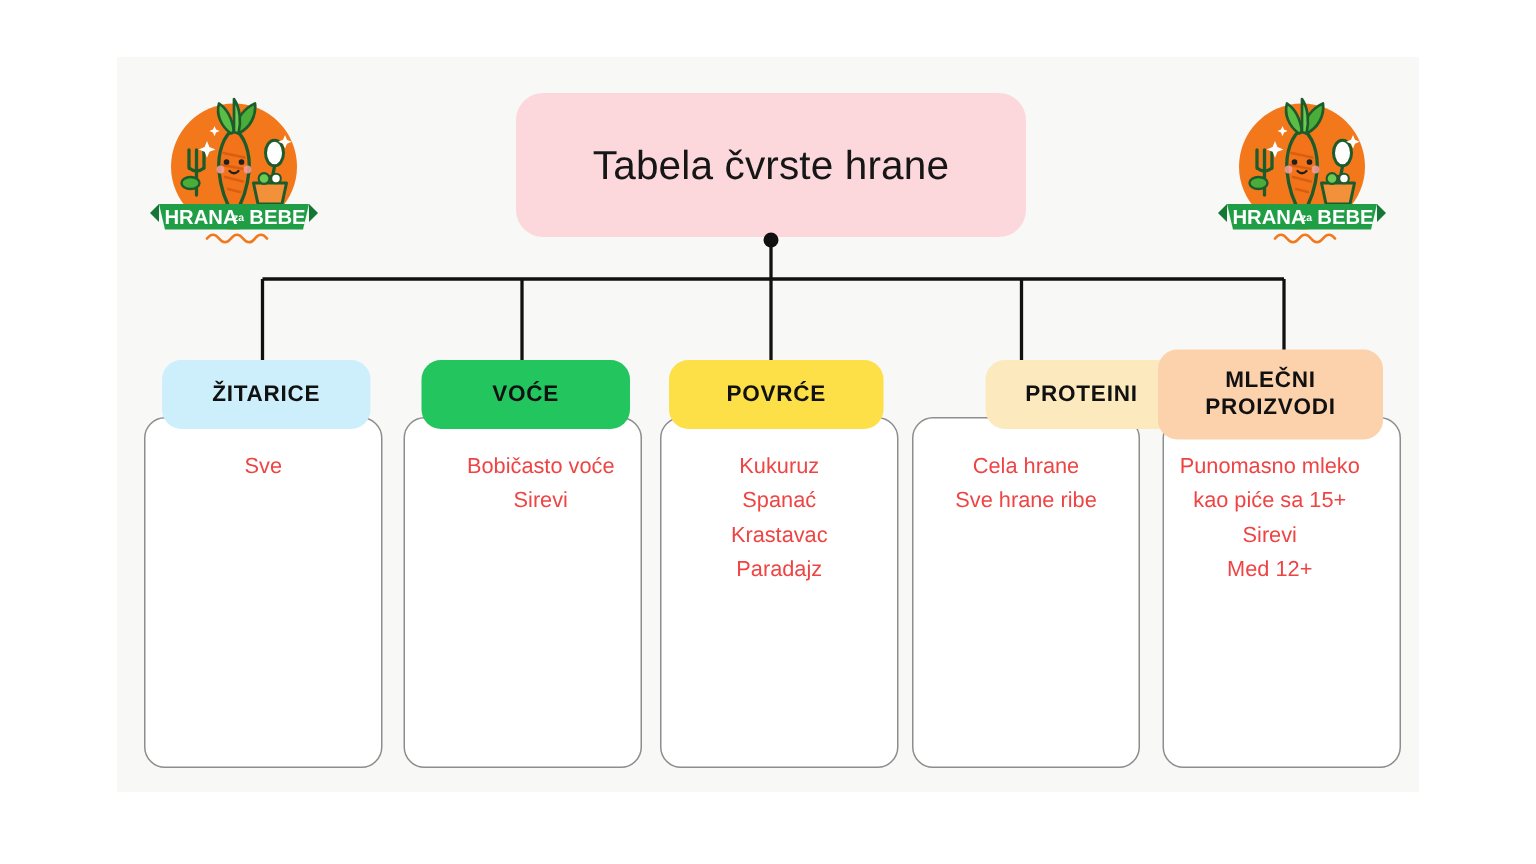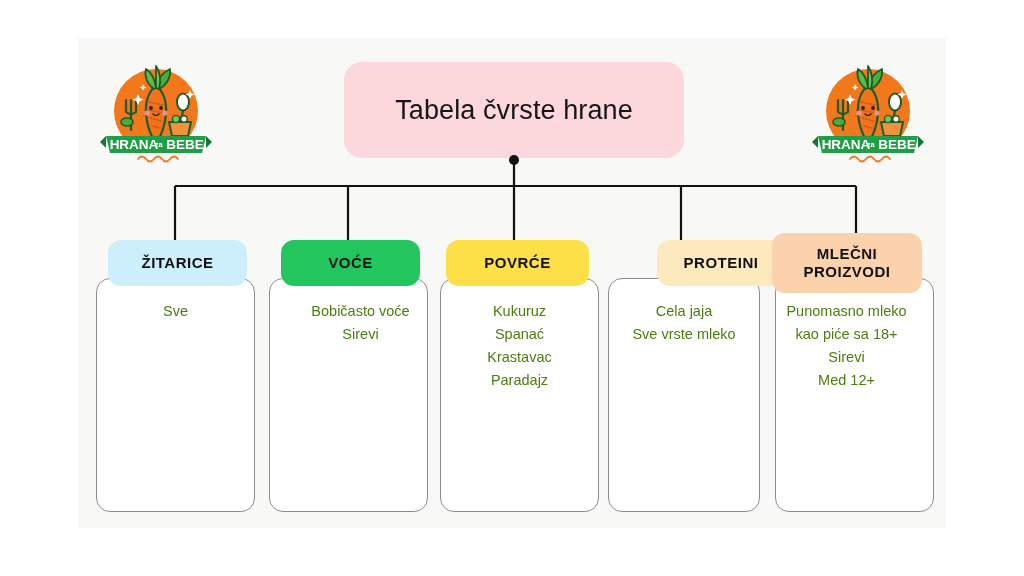--- a/index.html
+++ b/index.html
@@ -53,21 +53,21 @@
   .chip-label{
     font-size:15px;font-weight:bold;color:#111111;letter-spacing:.5px;
     line-height:1.18;text-align:center;white-space:nowrap;
   }
   .body-text{
     position:absolute;top:300px;
     display:flex;flex-direction:column;align-items:center;gap:1px;
     box-sizing:border-box;
   }
   .body-line{
-    font-size:14.5px;color:#4d7c0f;line-height:1.52;text-align:center;
+    font-size:14.5px;color:#ef4444;line-height:1.52;text-align:center;
     white-space:nowrap;
   }
 </style>
 </head>
 <body>
 
 <div id="stage">
 
   <div class="panel"></div>
 
@@ -226,24 +226,24 @@
   </div>
 
   <div class="body-text" style="left:440px;width:159px;align-items:center;">
     <div class="body-line">Kukuruz</div>
     <div class="body-line">Spanać</div>
     <div class="body-line">Krastavac</div>
     <div class="body-line">Paradajz</div>
   </div>
 
   <div class="body-text" style="left:608px;width:152px;">
-    <div class="body-line">Cela jaja</div>
-    <div class="body-line">Sve vrste mleko</div>
+    <div class="body-line">Cela hrane</div>
+    <div class="body-line">Sve hrane ribe</div>
   </div>
 
   <div class="body-text" style="left:775px;width:143px;">
     <div class="body-line">Punomasno mleko</div>
-    <div class="body-line">kao piće sa 18+</div>
+    <div class="body-line">kao piće sa 15+</div>
     <div class="body-line">Sirevi</div>
     <div class="body-line">Med 12+</div>
   </div>
 
 </div>
 
 </body></html>

